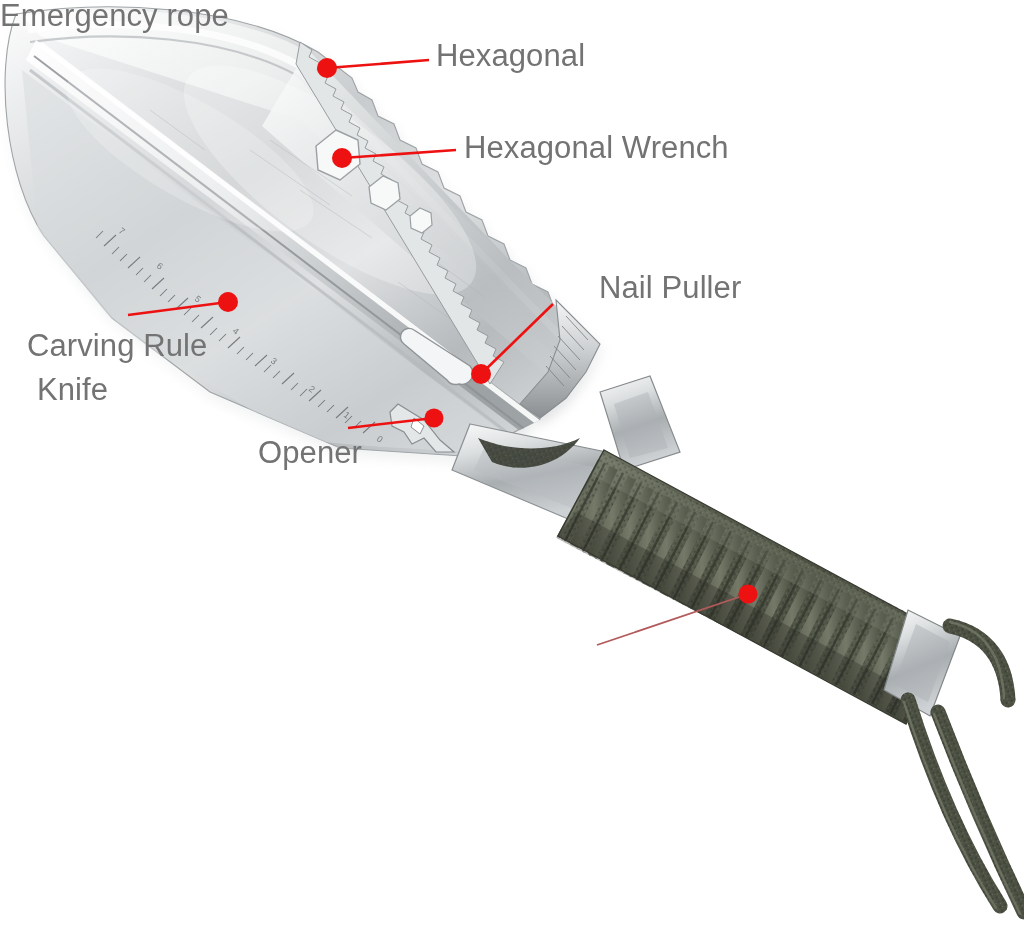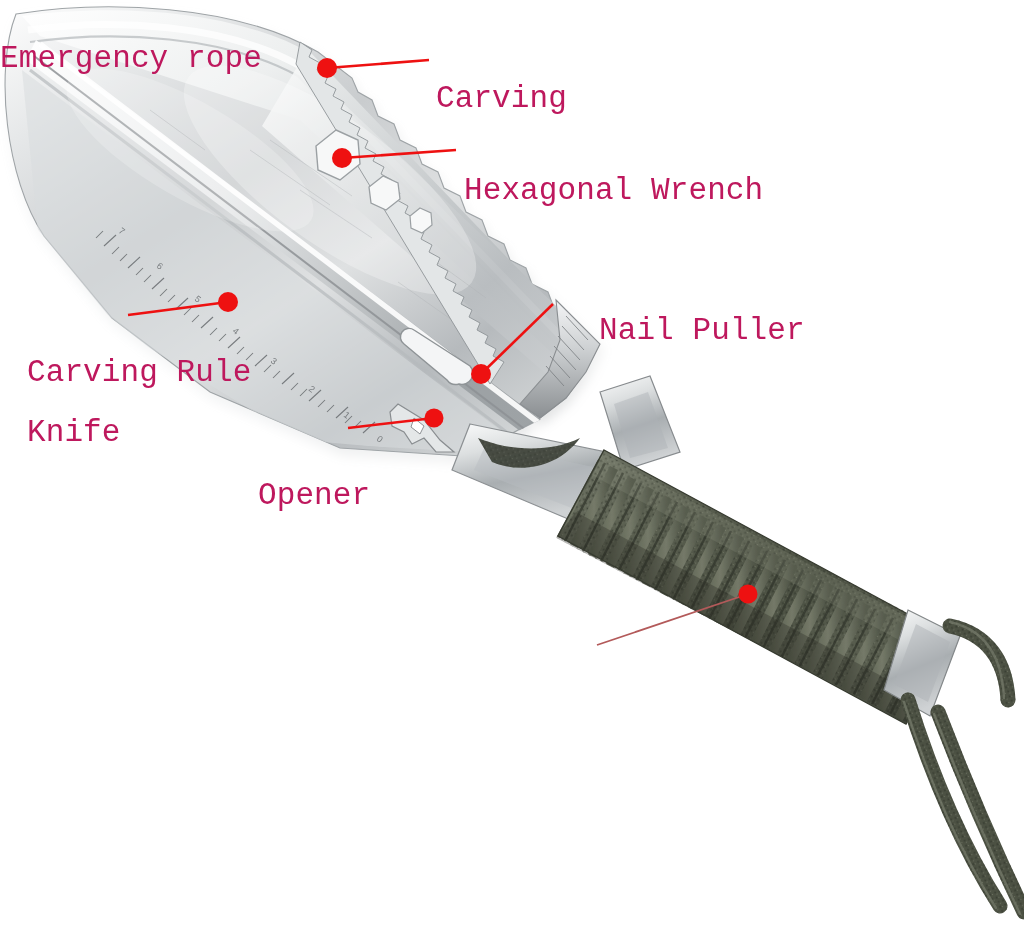--- a/index.html
+++ b/index.html
@@ -7,34 +7,33 @@
     width:1024px;height:931px;
     background:#ffffff;
     font-family:"Liberation Sans", sans-serif;
     overflow:hidden;
     position:relative;
   }
   #stage{position:absolute;inset:0;width:1024px;height:931px;background:#fff;}
   #art{position:absolute;left:0;top:0;width:1024px;height:931px;}
   .anno-label{
     position:absolute;
-    color:#be185d;
-    font-family:Liberation Mono, monospace;
+    color:#737373;
+    font-family:Liberation Sans, sans-serif;
     font-weight:400;
     white-space:nowrap;
     letter-spacing:.1px;
     line-height:1;
-    margin-top:43px;
   }
   .sz-lg{font-size:31px;}
   #lbl-sawtooth{left:436px;top:40px;}
   #lbl-hex{left:464px;top:132px;}
   #lbl-nail{left:599px;top:272px;text-align:right;}
-  #lbl-carving{left:27px;top:314px;}
-  #lbl-knife{left:27px;top:374px;}
+  #lbl-carving{left:27px;top:330px;}
+  #lbl-knife{left:37px;top:374px;}
   #lbl-opener{left:258px;top:437px;}
 </style>
 </head>
 <body>
 
 <div id="stage">
 
   <svg id="art" viewBox="0 0 1024 931">
     <defs>
       <linearGradient id="gBladeFace" x1="0" y1="0" x2="0.85" y2="1">
@@ -323,21 +322,21 @@
     <g>
       <circle cx="327" cy="68" r="10" fill="#ee1111"></circle>
       <circle cx="342" cy="158" r="10" fill="#ee1111"></circle>
       <circle cx="481" cy="374" r="10" fill="#ee1111"></circle>
       <circle cx="228" cy="302" r="10" fill="#ee1111"></circle>
       <circle cx="434" cy="418" r="9.5" fill="#ee1111"></circle>
       <circle cx="748" cy="594" r="9.5" fill="#ee1111"></circle>
     </g>
   </svg>
 
-  <div class="anno-label sz-lg" id="lbl-sawtooth">Carving</div>
+  <div class="anno-label sz-lg" id="lbl-sawtooth">Hexagonal</div>
 
   <div class="anno-label sz-lg" id="lbl-hex">Hexagonal Wrench</div>
 
   <div class="anno-label sz-lg" id="lbl-nail">Nail Puller</div>
 
   <div class="anno-label sz-lg" id="lbl-carving">Carving Rule</div>
 
   <div class="anno-label sz-lg" id="lbl-knife">Knife</div>
 
   <div class="anno-label sz-lg" id="lbl-opener">Opener</div>

